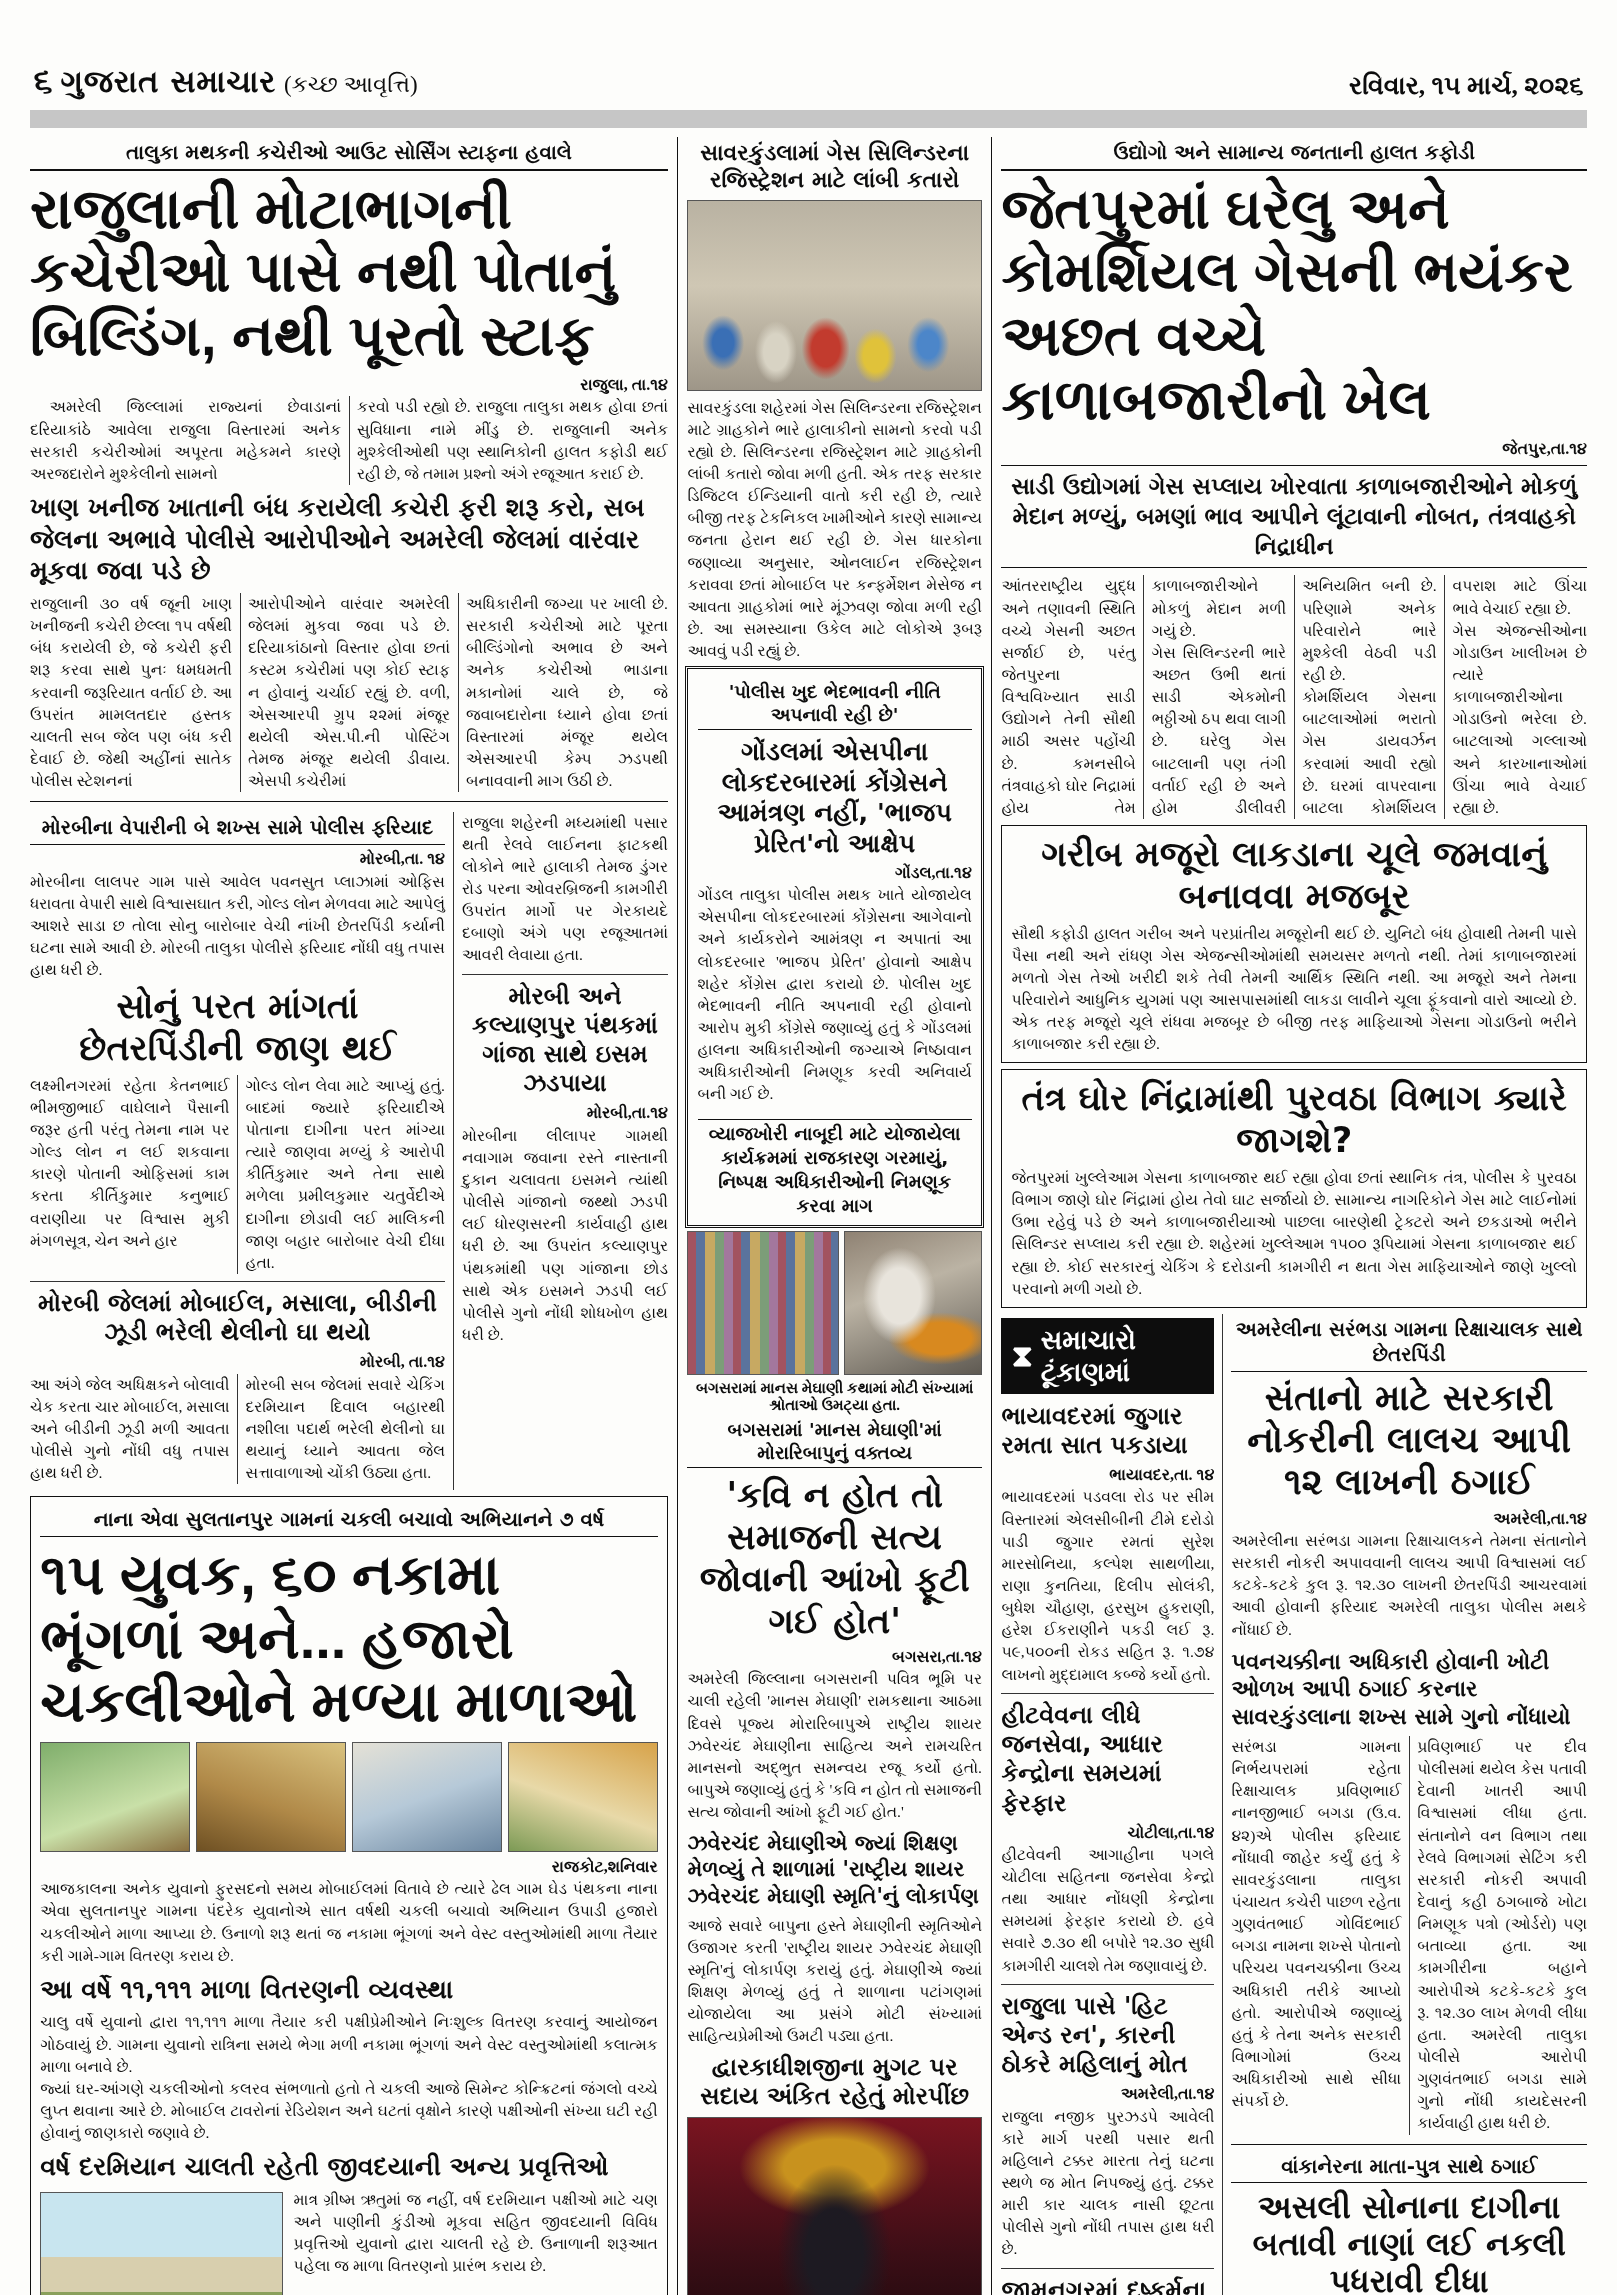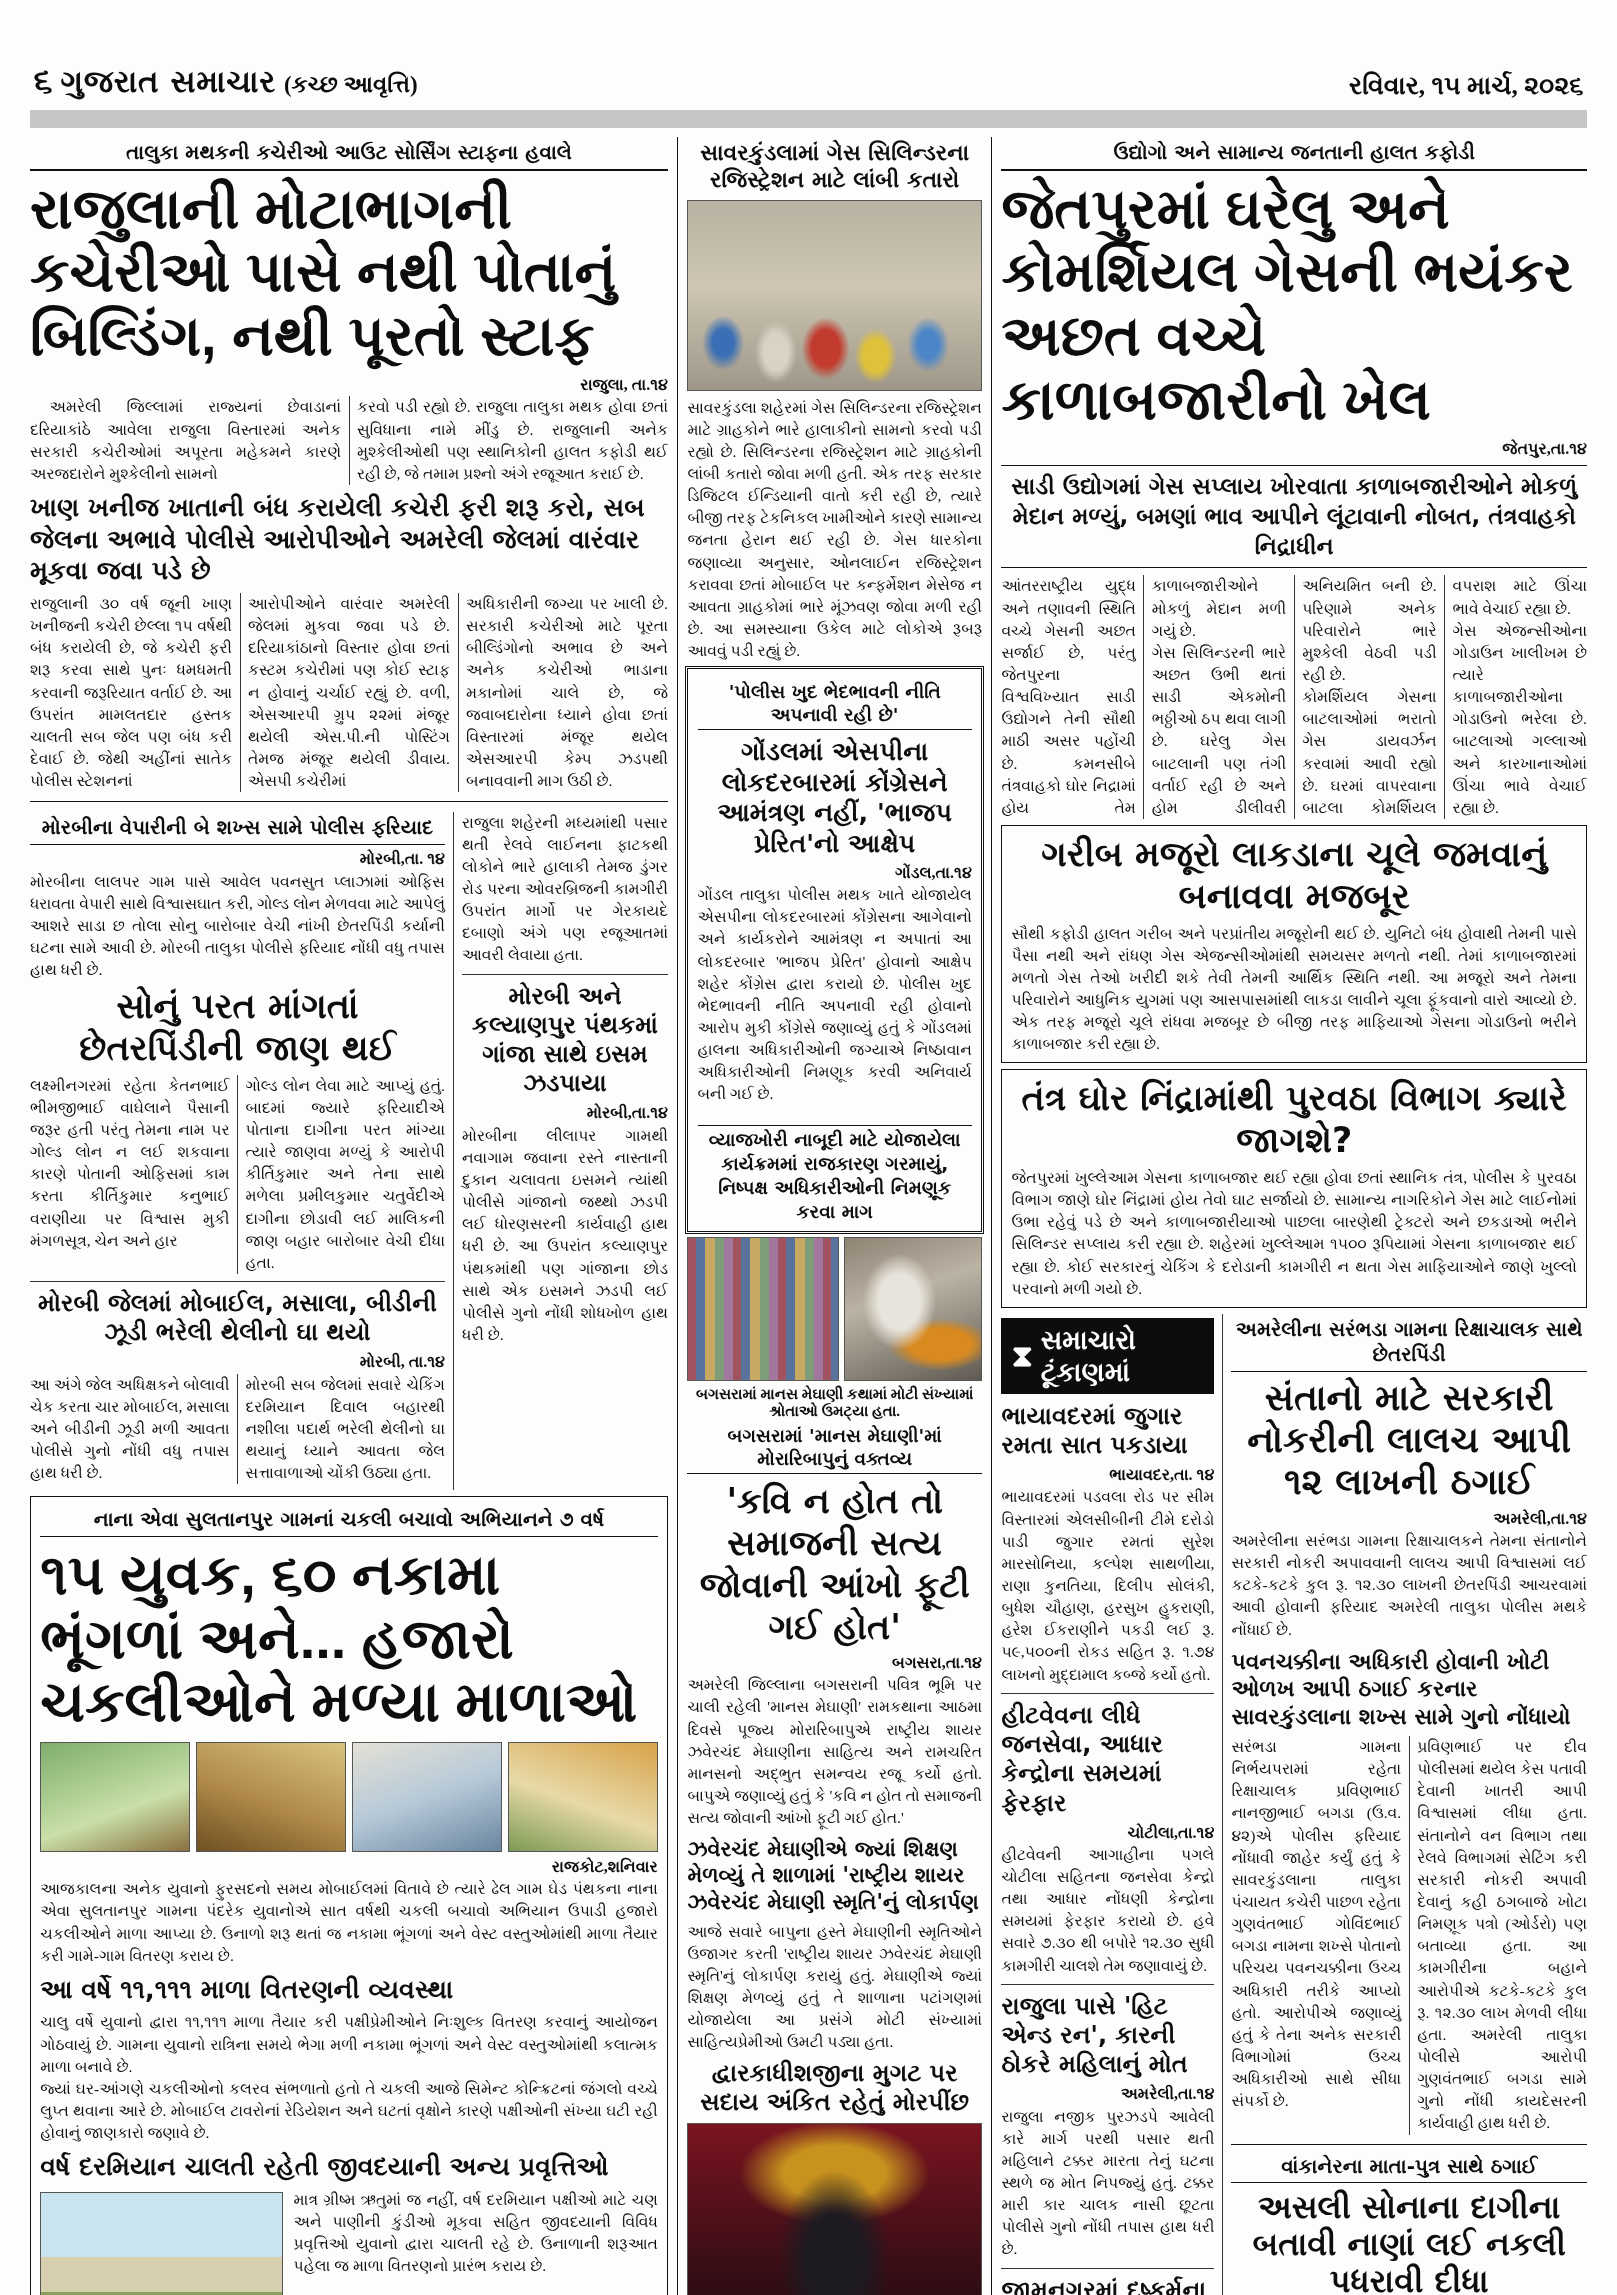--- a/index.html
+++ b/index.html
@@ -5,21 +5,21 @@
   * { margin:0; padding:0; box-sizing:border-box; }
   html,body { background:#777; }
   body { font-family:"Liberation Serif","DejaVu Serif",serif; color:#0d0d0d; }
   .page { width:1617px; height:2295px; background:#fdfdfb; margin:0 auto; padding:60px 30px 11.6px 30px; overflow:hidden; position:relative; }
 
   
   .masthead { display:flex; justify-content:space-between; align-items:flex-end; padding:0 3.5px 5.8px 3.5px; }
   .mast-left { display:flex; align-items:baseline; gap:8px; }
   .page-num { font-size:34px; font-weight:bold; font-family:"DejaVu Sans",sans-serif; }
   .paper-name { font-size:31px; font-weight:bold; font-family:"DejaVu Sans",sans-serif; letter-spacing:0.6px; }
-  .edition { font-size:23px; font-weight:bold; }
+  .edition { font-size:23px; font-weight:normal; }
   .mast-date { font-size:25.4px; font-weight:bold; }
   .mast-bar { height:17.3px; background:#c6c6c6; margin:3.5px 0 9.2px 0; }
 
   
   .kicker { font-family:"DejaVu Sans",sans-serif; font-weight:bold; text-align:center; font-size:20px; line-height:1.25; padding-bottom:3.5px; border-bottom:2.3px solid #111; margin:3.5px 0 5.8px 0; }
   .kicker.thin { border-bottom:1.2px solid #111; }
   .hl-xl { font-family:Liberation Sans, sans-serif; font-weight:bold; font-size:56px; line-height:1.14; text-align:left; margin:4.6px 0 8px 0; }
   .hl-lg { font-family:"DejaVu Sans",sans-serif; font-weight:bold; font-size:36px; line-height:1.16; text-align:center; margin:4.6px 0 7px 0; }
   .hl-md { font-family:"DejaVu Sans",sans-serif; font-weight:bold; font-size:35px; line-height:1.2; text-align:center; margin:3.5px 0 5.8px 0; }
   .hl-sm { font-family:"DejaVu Sans",sans-serif; font-weight:bold; font-size:24px; line-height:1.22; text-align:center; margin:3.5px 0 5.8px 0; }
@@ -29,21 +29,21 @@
   .body-txt { font-size:15.6px; line-height:1.42; text-align:justify; }
   .body-txt .ind { text-indent:19.6px; }
   .cols-2 { column-count:2; column-gap:16px; column-rule:0.6px solid #333; }
   .cols-3 { column-count:3; column-gap:16px; column-rule:0.6px solid #333; }
   .cols-4 { column-count:4; column-gap:16px; column-rule:0.6px solid #333; }
   .rule { border-top:1.7px solid #111; margin:9.2px 0; }
   .rule-thin { border-top:0.6px solid #333; margin:7px 0; }
   .story { margin-bottom:5.8px; }
   .nbox { border:1.7px solid #111; padding:7px 9.2px; margin:5.8px 0; }
   .nbox.dbl { outline:1.2px solid #111; outline-offset:1.7px; }
-  .foot-bold { font-family:"DejaVu Sans",sans-serif; font-weight:bold; font-size:21px; line-height:1.3; text-align:center; border-top:1.2px solid #111; padding-top:2px; margin-top:19px; }
+  .foot-bold { font-family:"DejaVu Sans",sans-serif; font-weight:bold; font-size:21px; line-height:1.3; text-align:center; border-top:1.2px solid #111; padding-top:2px; margin-top:13px; }
 
   
   .main { display:flex; align-items:stretch; }
   .band { overflow:hidden; }
   .band-a { width:638px; }
   .band-b { width:315px; border-left:1.2px solid #111; border-right:1.2px solid #111; padding:0 9.2px; margin:0 9.2px; }
   .band-c { flex:1; }
   .split { display:flex; }
   .split .sub-l { flex:1; padding-right:8px; }
   .split .sub-r { width:215px; border-left:0.6px solid #333; padding-left:8px; }

